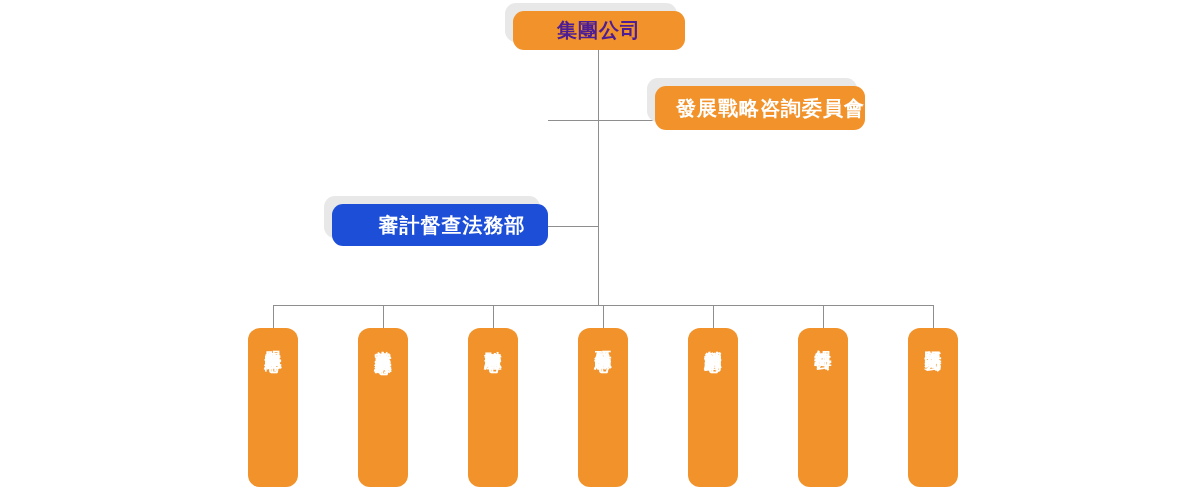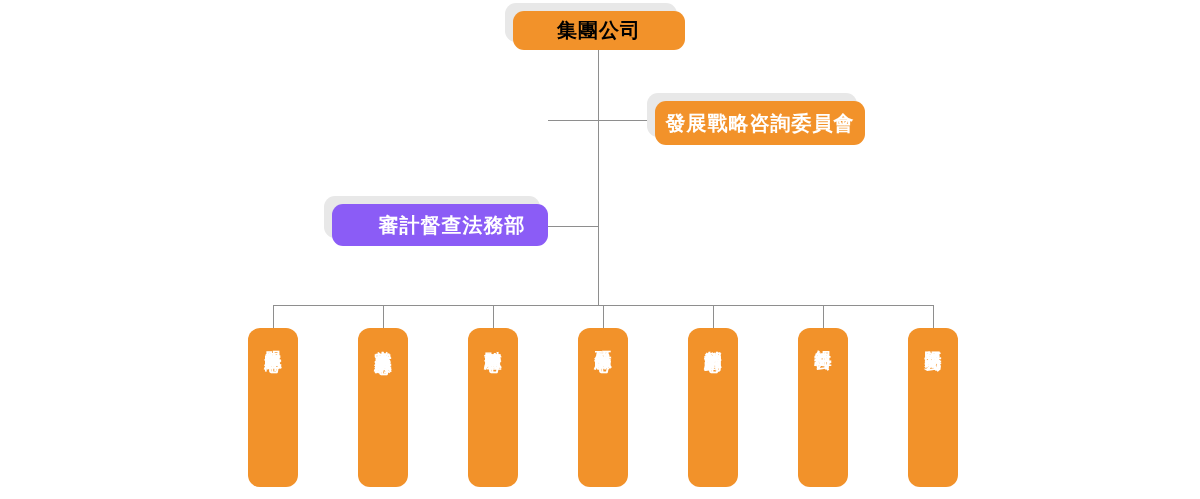--- a/index.html
+++ b/index.html
@@ -45,21 +45,21 @@
   .node.shadowed {
     box-shadow: -8px -8px 0 0 #e8e8e8;
   }
   .node.wide {
     font-size: 20px;
     letter-spacing: 1px;
     white-space: nowrap;
   }
   #node-root    { left: 513px; top: 11px;  width: 172px; height: 39px; }
   #node-l2a     { left: 332px; top: 98px;  width: 216px; height: 44px; }
-  #node-l2b     { left: 655px; top: 101px;  width: 210px; height: 44px; }
+  #node-l2b     { left: 655px; top: 86px;  width: 210px; height: 44px; justify-content: flex-end; }
   #node-l3      { left: 332px; top: 204px; width: 216px; height: 42px; }
   .node.dept {
     top: 328px;
     width: 50px;
     height: 159px;
     border-radius: 12px;
     writing-mode: vertical-rl;
     text-orientation: upright;
     font-size: 17px;
     line-height: 1;
@@ -81,30 +81,30 @@
   <div class="line h" id="h-level3" style="background: rgb(142, 142, 142);"></div>
   <div class="line h" id="h-distrib" style="background: rgb(142, 142, 142);"></div>
   <div class="line v drop" id="drop-0" style="background: rgb(142, 142, 142);"></div>
   <div class="line v drop" id="drop-1" style="background: rgb(142, 142, 142);"></div>
   <div class="line v drop" id="drop-2" style="background: rgb(142, 142, 142);"></div>
   <div class="line v drop" id="drop-3" style="background: rgb(142, 142, 142);"></div>
   <div class="line v drop" id="drop-4" style="background: rgb(142, 142, 142);"></div>
   <div class="line v drop" id="drop-5" style="background: rgb(142, 142, 142);"></div>
   <div class="line v drop" id="drop-6" style="background: rgb(142, 142, 142);"></div>
 
-  <div class="node wide shadowed" id="node-root" style="background: rgb(242, 146, 42); color: #000000; box-shadow: rgb(232, 232, 232) -8px -8px 0px 0px;">
+  <div class="node wide shadowed" id="node-root" style="background: rgb(242, 146, 42); color: #4c1d95; box-shadow: rgb(232, 232, 232) -8px -8px 0px 0px;">
     <span>集團公司</span>
   </div>
 
 
   <div class="node wide shadowed" id="node-l2b" style="background: rgb(242, 146, 42); color: rgb(255, 255, 255); box-shadow: rgb(232, 232, 232) -8px -8px 0px 0px;">
     <span>發展戰略咨詢委員會</span>
   </div>
 
-  <div class="node wide shadowed" id="node-l3" style="background: #8b5cf6; color: rgb(255, 255, 255); box-shadow: rgb(232, 232, 232) -8px -8px 0px 0px; padding-left: 24px;">
+  <div class="node wide shadowed" id="node-l3" style="background: #1d4ed8; color: rgb(255, 255, 255); box-shadow: rgb(232, 232, 232) -8px -8px 0px 0px; padding-left: 24px;">
     <span>審計督查法務部</span>
   </div>
 
   <div class="node dept" id="dept-0" style="background: rgb(242, 146, 42); color: rgb(255, 255, 255);">
     <span>服務保障中心</span>
   </div>
   <div class="node dept" id="dept-1" style="background: rgb(242, 146, 42); color: rgb(255, 255, 255);">
     <span>黨群人力資源中心</span>
   </div>
   <div class="node dept" id="dept-2" style="background: rgb(242, 146, 42); color: rgb(255, 255, 255);">

